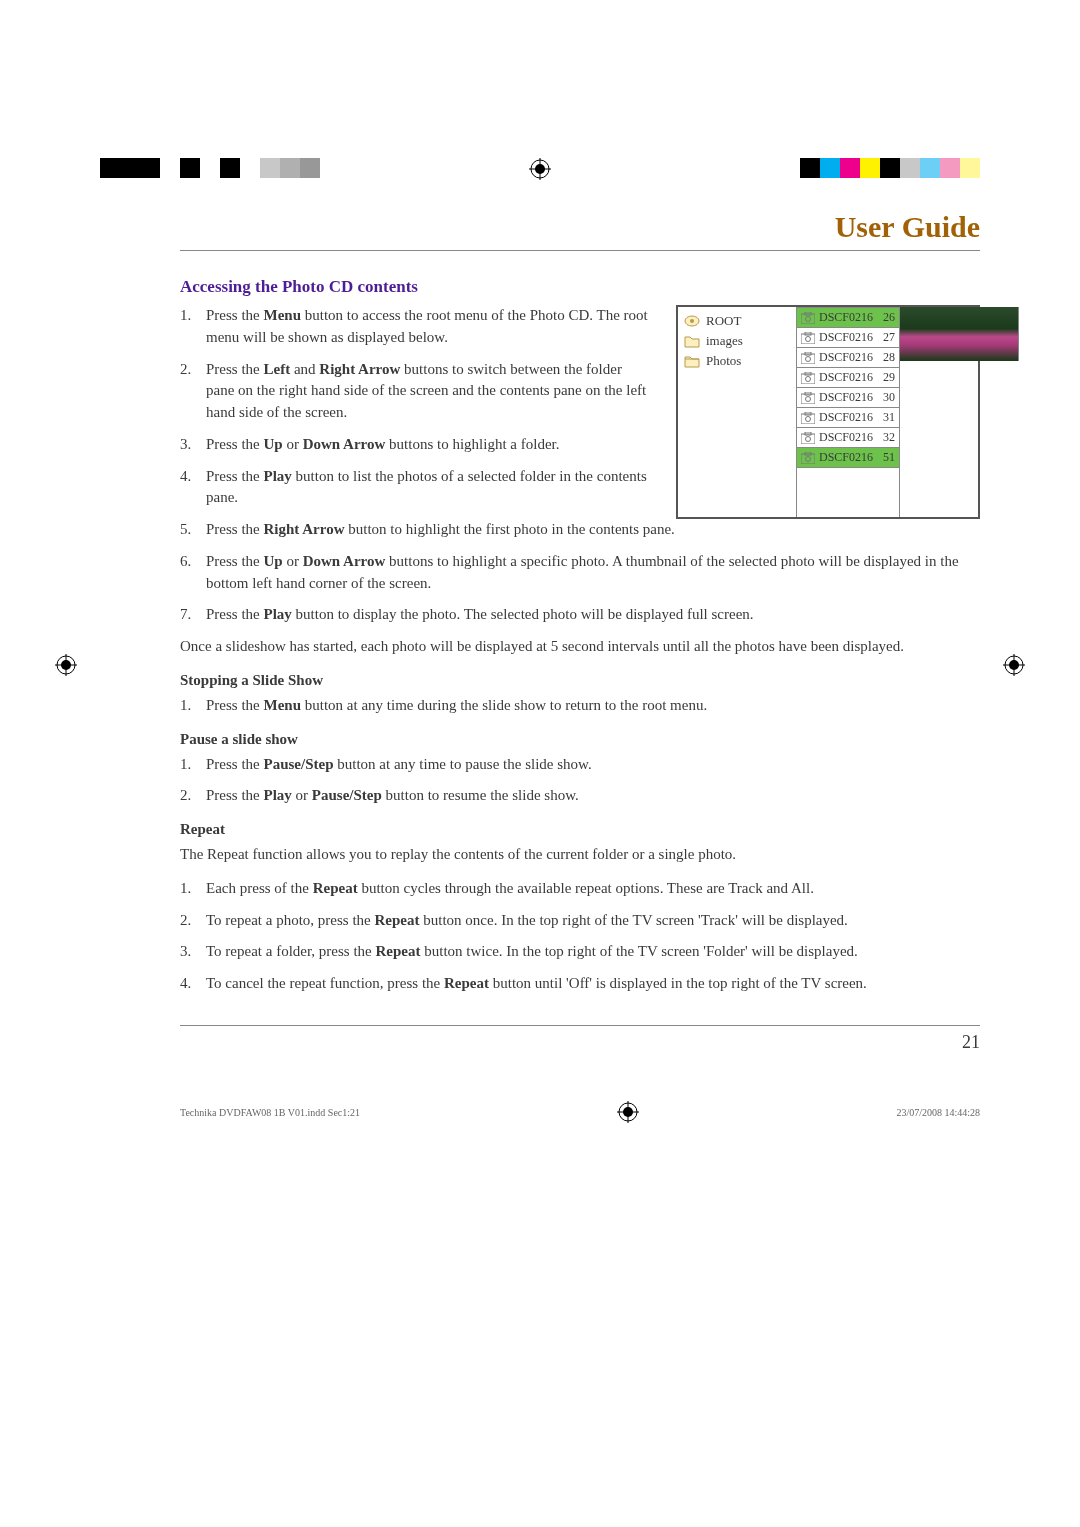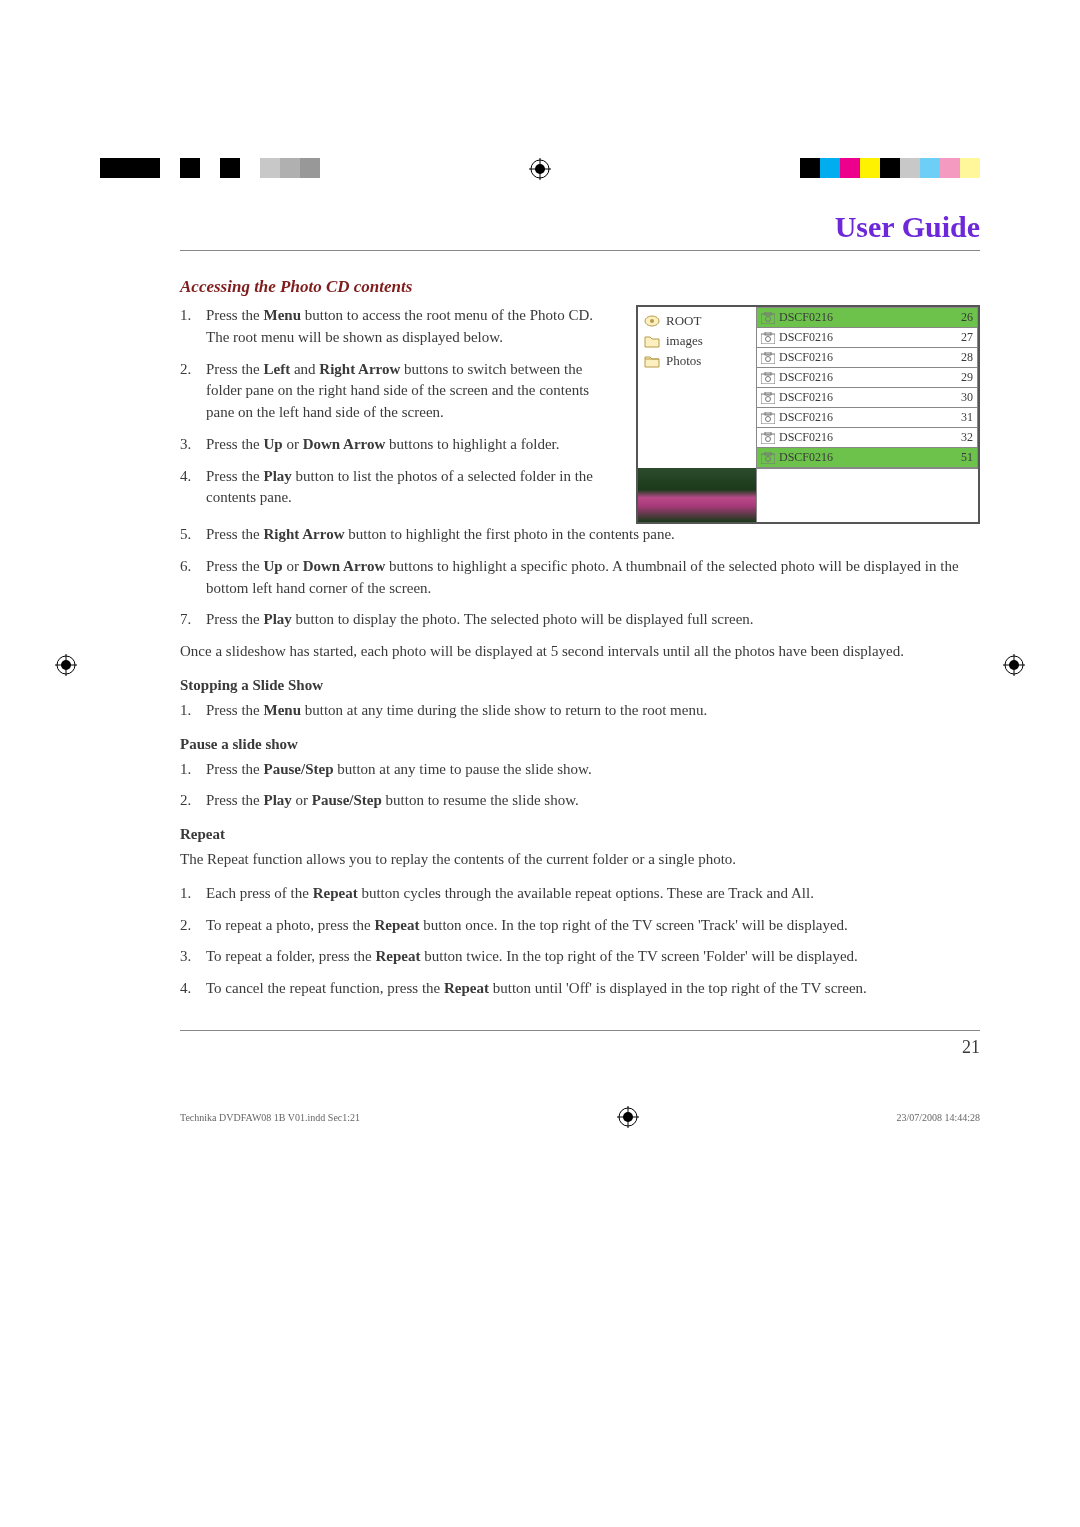--- a/index.html
+++ b/index.html
@@ -9,29 +9,29 @@
   .color-bar-left { position: absolute; left: 100px; top: 0; display: flex; }
   .color-bar-left span { display: inline-block; width: 20px; height: 20px; }
   .reg-center { position: absolute; left: 50%; top: 0; transform: translateX(-50%); }
   .color-bar-right { position: absolute; right: 100px; top: 0; display: flex; }
   .color-bar-right span { display: inline-block; width: 20px; height: 20px; }
   .reg-side { position: absolute; top: 654px; }
   .reg-side.left { left: 55px; }
   .reg-side.right { right: 55px; }
   svg.reg { width: 22px; height: 22px; }
   .content { margin-top: 60px; }
-  .header-title { text-align: right; font-size: 30px; font-weight: bold; color: #6d28d9; border-bottom: 1px solid #888; padding-bottom: 6px; margin-bottom: 26px; }
-  h3.section { font-size: 17px; font-weight: bold; color: #7f1d1d; margin-bottom: 8px; font-style: italic; }
+  .header-title { text-align: right; font-size: 30px; font-weight: bold; color: #a16207; border-bottom: 1px solid #888; padding-bottom: 6px; margin-bottom: 26px; }
+  h3.section { font-size: 17px; font-weight: bold; color: #4c1d95; margin-bottom: 8px; }
   p.lead { font-size: 15px; line-height: 1.45; margin-bottom: 12px; }
   .two-col { display: flex; gap: 26px; }
   .left-col { flex: 1; }
   ol.num { list-style: none; counter-reset: it; }
   ol.num > li { counter-increment: it; position: relative; padding-left: 26px; font-size: 15px; line-height: 1.45; margin-bottom: 10px; }
   ol.num > li::before { content: counter(it) "."; position: absolute; left: 0; top: 0; }
-  .ui-panel { width: 344px; border: 2px solid #555; display: flex; flex-direction: column; }
+  .ui-panel { width: 304px; border: 2px solid #555; display: flex; flex-direction: row; }
   .ui-top { display: flex; }
   .folders { width: 118px; padding: 4px 6px; font-size: 13px; }
   .folders .frow { display: flex; align-items: center; gap: 6px; height: 20px; }
   .files { flex: 1; border-left: 1px solid #888; border-right: 1px solid #888; border-top: 1px solid #888; }
   .files .frow { display: flex; align-items: center; height: 20px; border-bottom: 1px solid #888; padding: 0 4px; font-size: 12px; }
   .files .frow:first-child, .files .frow:last-child { background: #6cc24a; }
   .files .frow span.fname { flex: 1; padding-left: 4px; }
   .files .frow span.fnum { width: 22px; text-align: right; }
   .preview { height: 54px; display: flex; }
   .preview-img { width: 118px; height: 54px; background: linear-gradient(to bottom, #2d4a2d 0%, #1a3a1a 40%, #b84a8a 55%, #a83a7a 70%, #1a3a1a 100%); }

